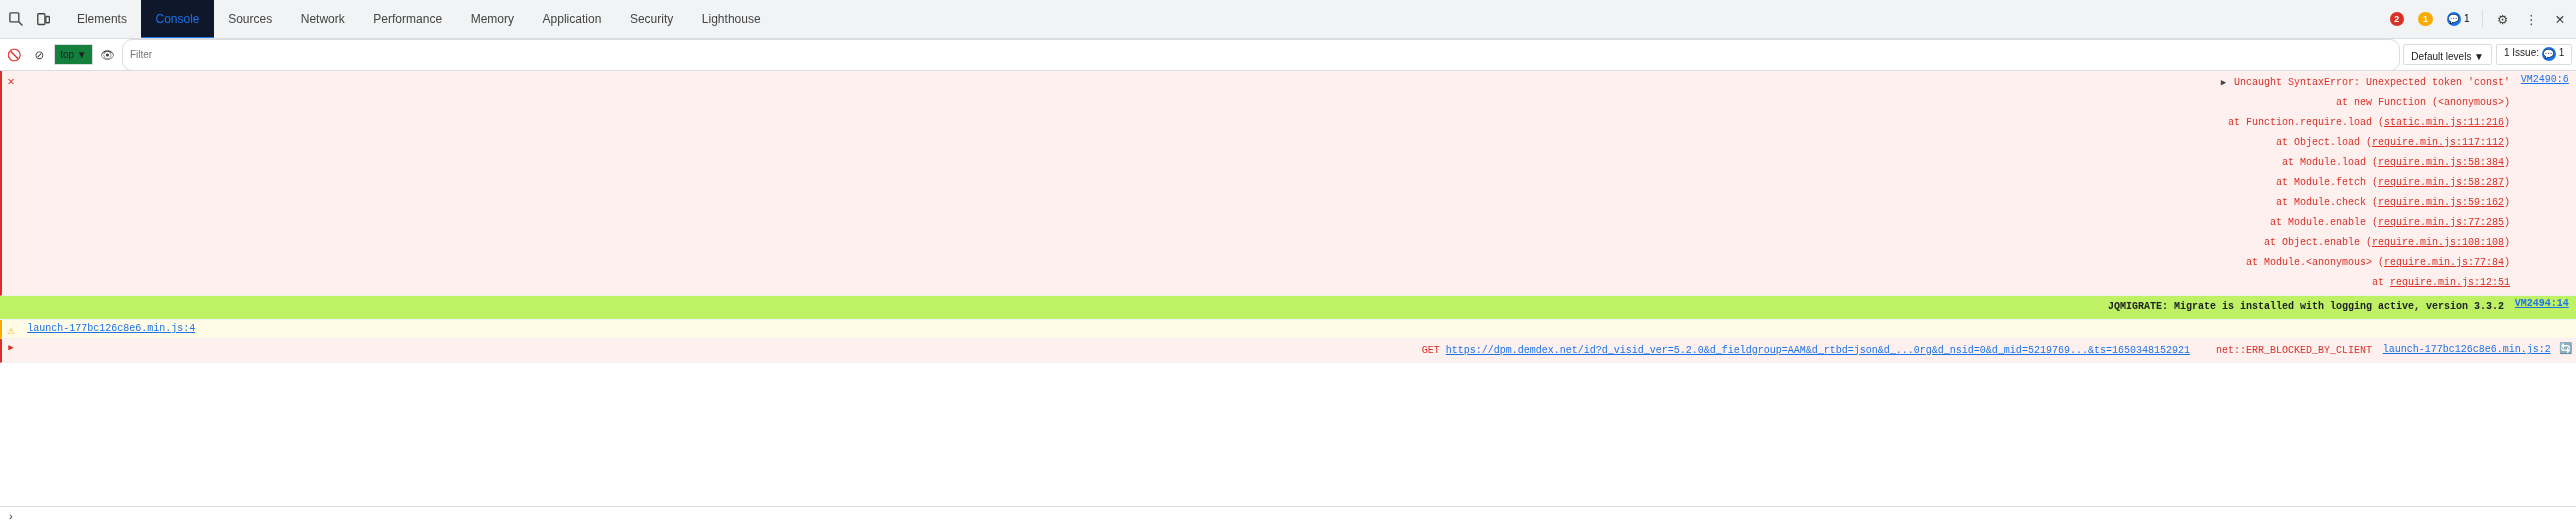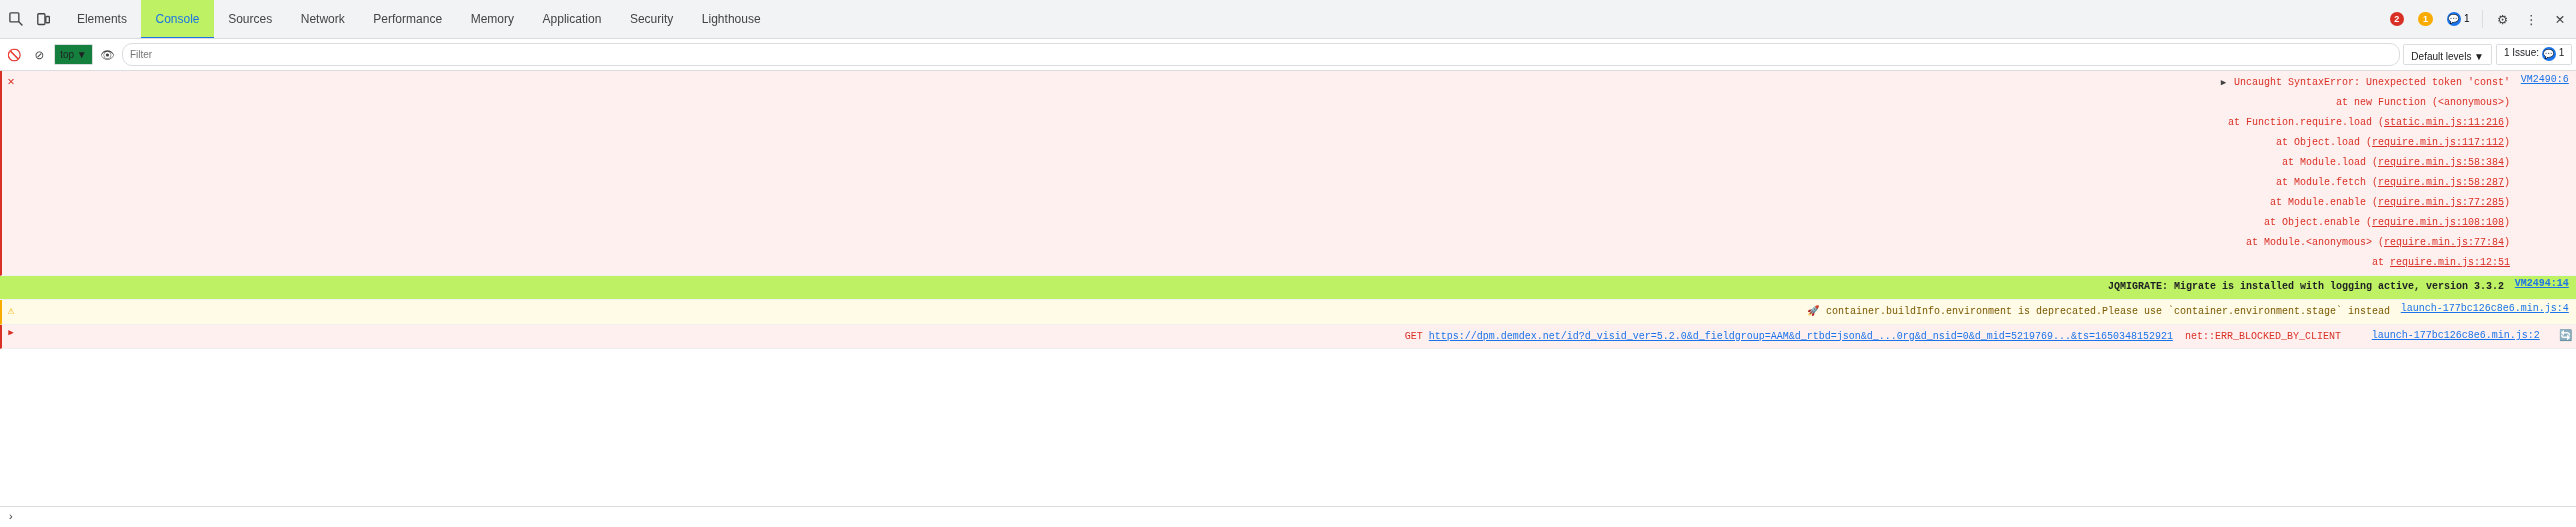--- a/index.html
+++ b/index.html
@@ -59,21 +59,21 @@
       cursor: pointer;
       font-size: 12px;
       color: #444;
       border-bottom: 1.8px solid transparent;
       white-space: nowrap;
       font-family: Arial, sans-serif;
     }
     .tab.active {
       color: #1a73e8;
       border-bottom: 1.8px solid #1a73e8;
-      background: #bef264;
+      background: #0f172a;
     }
 
     .devtools-icons-right {
       display: flex;
       align-items: center;
       gap: 3.6px;
       padding-left: 7.2px;
     }
 
     .badge-btn {
@@ -160,21 +160,21 @@
       border-radius: 1.8px;
       cursor: pointer;
       font-size: 10px;
       font-family: Arial, sans-serif;
       background: #15803d;
       height: 21.5px;
     }
 
     .filter-input {
       flex: 1;
-      height: 23px;
+      height: 32px;
       border: 0.9px solid #dadce0;
       border-radius: 10px;
       padding: 0 7.2px;
       font-size: 10px;
       font-family: Arial, sans-serif;
       outline: none;
       color: #202124;
     }
 
     .default-levels-btn {
@@ -306,21 +306,21 @@
     }
 
     .network-link {
       color: #1a73e8;
       text-decoration: underline;
       cursor: pointer;
     }
 
     .network-error-code {
       color: #d93025;
-      margin-left: 6px;
+      margin-left: 20px;
     }
 
     .console-prompt {
       display: flex;
       align-items: center;
       padding: 3.6px 7.2px;
       min-height: 21.5px;
       border-top: 0.9px solid #dadce0;
       background: #fff;
     }
@@ -462,57 +462,54 @@
         <div class="entry-content">
           <div>
             <span class="expand-arrow">▶</span>
             <span class="error-text">Uncaught SyntaxError: Unexpected token 'const'</span>
           </div>
           <div class="error-text">    at new Function (&lt;anonymous&gt;)</div>
           <div class="error-text">    at Function.require.load (<span class="error-link">static.min.js:11:216</span>)</div>
           <div class="error-text">    at Object.load (<span class="error-link">require.min.js:117:112</span>)</div>
           <div class="error-text">    at Module.load (<span class="error-link">require.min.js:58:384</span>)</div>
           <div class="error-text">    at Module.fetch (<span class="error-link">require.min.js:58:287</span>)</div>
+          <div class="error-text">    at Module.check (<span class="error-link">require.min.js:59:162</span>)</div>
           <div class="error-text">    at Module.enable (<span class="error-link">require.min.js:77:285</span>)</div>
           <div class="error-text">    at Object.enable (<span class="error-link">require.min.js:108:108</span>)</div>
           <div class="error-text">    at Module.&lt;anonymous&gt; (<span class="error-link">require.min.js:77:84</span>)</div>
           <div class="error-text">    at <span class="error-link">require.min.js:12:51</span></div>
         </div>
         <div class="entry-source">VM2490:6</div>
       </div>
 
       <div class="console-entry info-entry">
         <div class="entry-icon"></div>
         <div class="entry-content">
           <span>JQMIGRATE: Migrate is installed with logging active, version 3.3.2</span>
         </div>
         <div class="entry-source">VM2494:14</div>
       </div>
 
       <div class="console-entry warning-entry">
         <div class="entry-icon">
           <span class="warning-icon-sym">⚠</span>
         </div>
-        <div class="entry-content">
-          <span class="warning-text">🚀 </span>
-          <span class="warning-text">container.buildInfo.environment is deprecated.Please use `container.environment.stage` instead</span>
-        </div>
         <div class="entry-source">launch-177bc126c8e6.min.js:4</div>
       </div>
 
       <div class="console-entry network-error">
         <div class="entry-icon">
           <span style="color:#d93025; font-size:9px;">▶</span>
         </div>
         <div class="entry-content">
           <span class="network-error-text">GET </span>
           <span class="network-link">https://dpm.demdex.net/id?d_visid_ver=5.2.0&amp;d_fieldgroup=AAM&amp;d_rtbd=json&amp;d_...0rg&amp;d_nsid=0&amp;d_mid=5219769...&amp;ts=1650348152921</span>
           <span class="network-error-code">net::ERR_BLOCKED_BY_CLIENT</span>
         </div>
-        <div style="display:flex; align-items:center; gap:12px; padding-right:3.6px; align-self:flex-start; padding-top:2.7px;margin-left:20px;">
+        <div style="display:flex; gap:1px; padding-right:3.6px; align-self:flex-start; padding-top:2.7px;">
           <span class="entry-source">launch-177bc126c8e6.min.js:2</span>
           <span style="color:#1a73e8; font-size:10.8px; cursor:pointer;">🔄</span>
         </div>
       </div>
 
     </div>
 
     <div class="console-prompt">
       <span class="prompt-arrow">›</span>
     </div>

